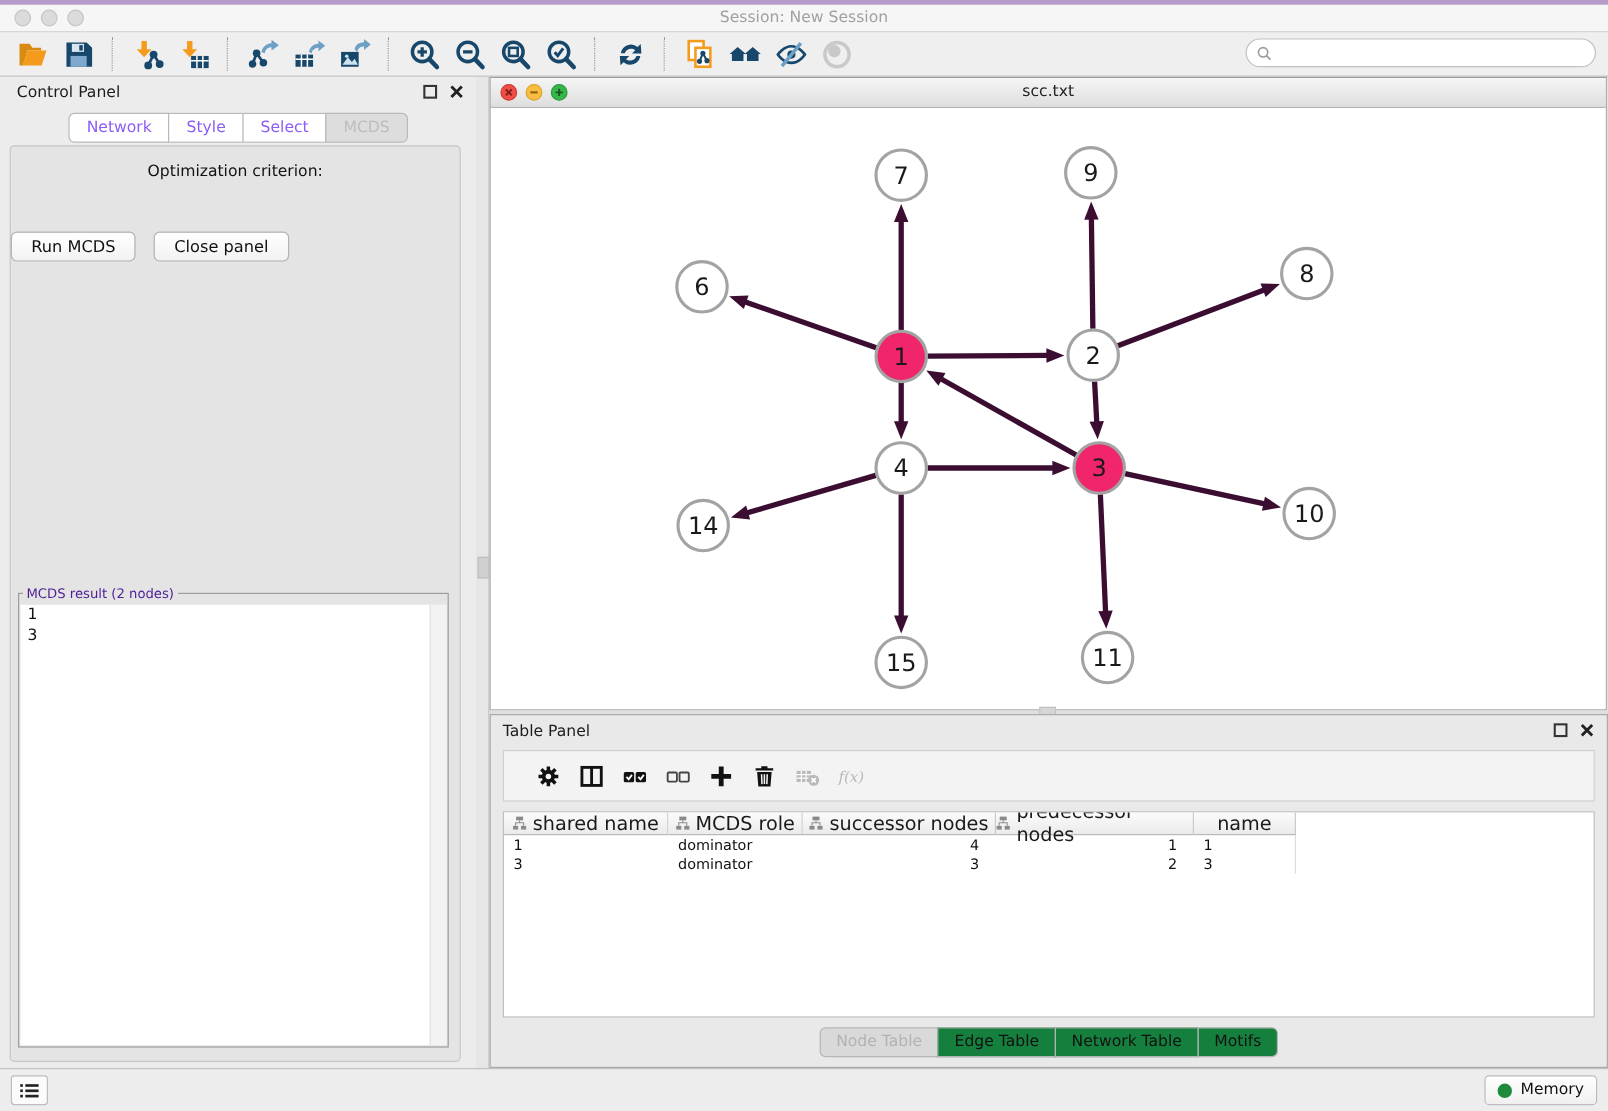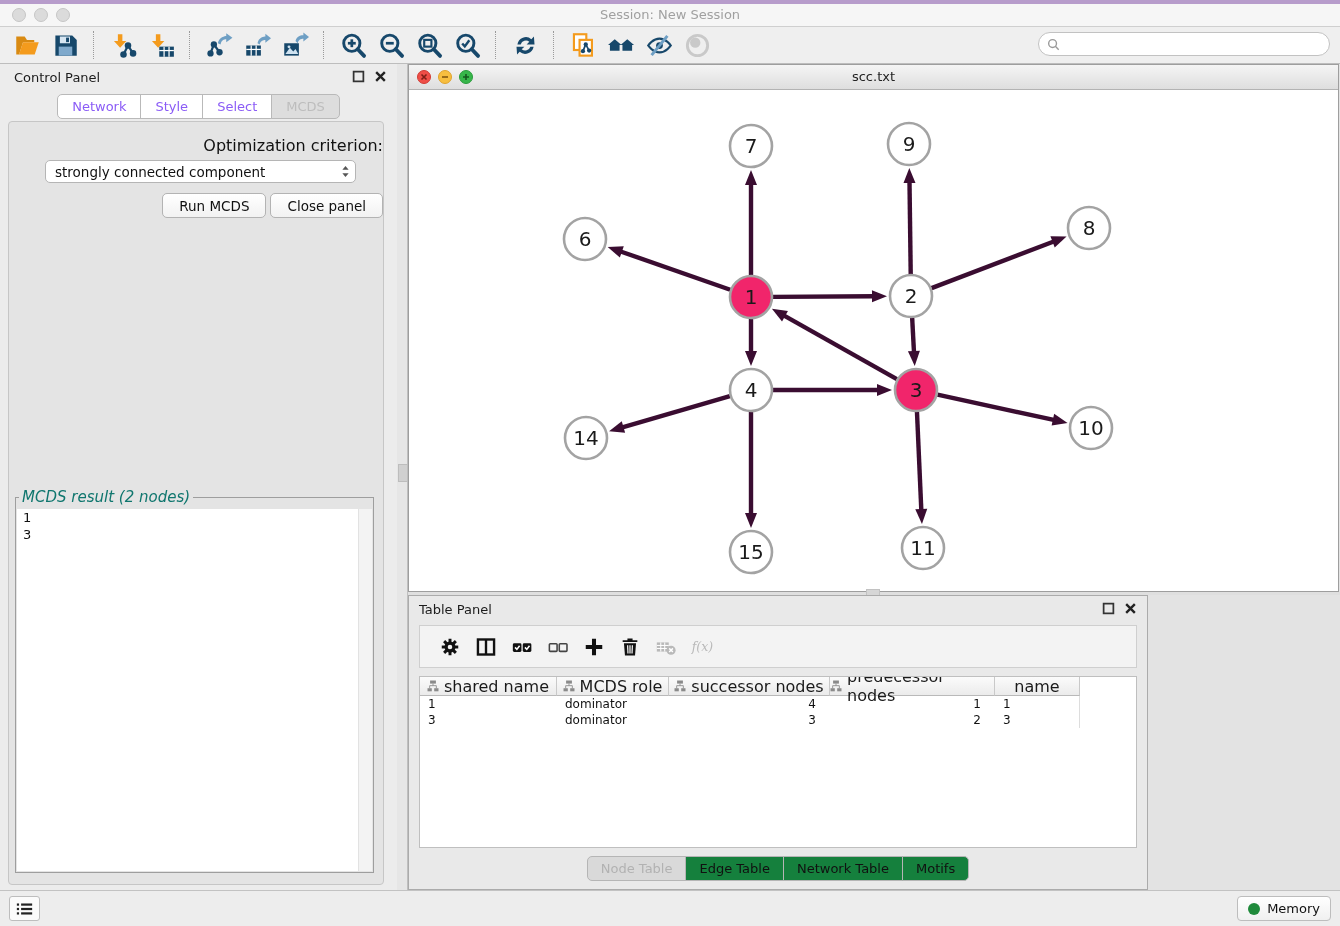--- a/index.html
+++ b/index.html
@@ -29,30 +29,30 @@
   .cp-title{position:absolute;left:14px;top:6px;font-size:13px;color:#1c1c1c;}
   .panel-btns{position:absolute;right:10px;top:6px;display:flex;gap:9px;align-items:center;}
   .pbtn{width:13px;height:13px;cursor:pointer;display:flex;}
   .cp-tabs{position:absolute;left:0;top:30px;width:100%;display:flex;justify-content:center;}
   .ctab{padding:4px 14px;font-size:13px;background:#fff;border:1px solid #B9B9B9;margin-left:-1px;color:#8b5cf6;cursor:pointer;}
   .ctab:first-child{border-radius:5px 0 0 5px;margin-left:0;}
   .ctab:last-child{border-radius:0 5px 5px 0;}
   .ctab.active{background:#DDDDDD;color:#BDBDBD;}
   .cp-body{position:absolute;left:8px;right:13px;top:57px;bottom:5px;background:#E4E4E4;
            border:1px solid #C6C6C6;border-radius:4px;}
-  .opt-label{position:absolute;left:0;top:14px;width:100%;text-align:right;font-size:16px;color:#111;}
+  .opt-label{position:absolute;left:0;top:14px;width:100%;text-align:center;font-size:13px;color:#111;}
   .dropdown{position:absolute;left:36px;top:38px;width:311px;height:23px;background:#fff;border:1px solid #B5B5B5;
             border-radius:5px;display:flex;align-items:center;font-size:13.5px;color:#111;cursor:pointer;box-sizing:border-box;}
   .dropdown .dd-text{flex:1;padding-left:9px;}
   .dropdown .dd-step{width:20px;display:flex;justify-content:center;}
-  .btn-row{position:absolute;left:0;top:71px;width:100%;display:flex;justify-content:flex-end;gap:4px;}
+  .btn-row{position:absolute;left:0;top:71px;width:100%;display:flex;justify-content:flex-start;gap:15px;}
   .pushbtn{height:23px;padding:0 16px;background:linear-gradient(#FFFFFF,#F2F2F2);border:1px solid #B3B3B3;
            border-radius:5px;font-size:13.5px;color:#111;display:flex;align-items:center;cursor:pointer;}
   .result-fs{position:absolute;left:6px;right:9px;top:366px;bottom:11px;border:1px solid #9E9E9E;margin:0;padding:0;}
-  .result-fs legend{font-size:15px;color:#0f766e;margin-left:3px;padding:0 3px;font-style:italic;}
+  .result-fs legend{font-size:11px;color:#4c1d95;margin-left:3px;padding:0 3px;}
   .result-area{position:absolute;left:1px;right:1px;top:3px;bottom:1px;background:#fff;overflow:hidden;}
   .result-line{font-size:13px;color:#111;padding-left:6px;line-height:17px;}
   .result-scroll{position:absolute;right:0;top:0;bottom:0;width:13px;background:#F3F3F3;border-left:1px solid #E2E2E2;}
   
   .netwin{position:absolute;left:408px;top:64px;width:931px;height:528px;background:#fff;
           border:1px solid #9E9E9E;box-sizing:border-box;}
   .netwin-tb{position:absolute;left:0;top:0;width:100%;height:25px;background:linear-gradient(#F5F5F5,#DEDEDE);
              border-bottom:1px solid #B3B3B3;box-sizing:border-box;}
   .mac-group{position:absolute;left:8px;top:5px;display:flex;gap:7px;}
   .mac{width:14px;height:14px;border-radius:50%;display:flex;align-items:center;justify-content:center;cursor:pointer;}
@@ -61,25 +61,25 @@
   .mac.yellow{background:#F7BE3F;border:1px solid #DFA32E;box-sizing:border-box;}
   .mac.green{background:#37B64A;border:1px solid #2A9B3C;box-sizing:border-box;}
   .netwin-title{position:absolute;left:0;top:4px;width:100%;text-align:center;font-size:13px;color:#222;}
   .canvas{position:absolute;left:0;top:25px;right:0;bottom:0;background:#fff;}
   
   .vdivider{position:absolute;left:397px;top:64px;width:11px;height:826px;background:#E6E6E6;border-right:1px solid #BFBFBF;box-sizing:border-box;cursor:col-resize;}
   .vgrip{position:absolute;left:1px;top:400px;width:8px;height:16px;background:#D0D0D0;border:1px solid #BDBDBD;}
   .hstrip{position:absolute;left:408px;top:592px;width:932px;height:3px;background:#DFDFDF;cursor:row-resize;}
   .hgrip{position:absolute;left:458px;top:-3px;width:12px;height:8px;background:#D6D6D6;border:1px solid #C2C2C2;}
   
-  .tp{position:absolute;left:408px;top:595px;width:740px;height:295px;background:#E9E9E9;border:1px solid #ABABAB;box-sizing:border-box;text-decoration:underline;}
+  .tp{position:absolute;left:408px;top:595px;width:932px;height:295px;background:#E9E9E9;border:1px solid #ABABAB;box-sizing:border-box;text-decoration:underline;}
   .tp-title{position:absolute;left:10px;top:6px;font-size:13px;color:#1c1c1c;}
   .tp-toolbar{position:absolute;left:10px;right:10px;top:29px;height:43px;background:#F3F3F3;
               border:1px solid #CFCFCF;display:flex;align-items:center;padding-left:12px;box-sizing:border-box;}
-  .tpi{width:36px;height:30px;display:flex;align-items:center;justify-content:center;cursor:pointer;}
+  .tpi{width:36px;height:30px;display:flex;align-items:center;justify-content:flex-end;cursor:pointer;}
   .tpi svg{width:22px;height:22px;}
   .tpi.disabled{cursor:default;}
   .tbl{position:absolute;left:10px;right:10px;top:80px;height:172px;background:#fff;border:1px solid #BFBFBF;box-sizing:border-box;overflow:hidden;}
   .tbl-head{display:flex;height:19px;}
   .th{display:flex;align-items:center;justify-content:center;gap:5px;font-size:16px;color:#1a1a1a;
       background:linear-gradient(#FBFBFB,#EBEBEB);border-right:1px solid #C9C9C9;border-bottom:1px solid #B9B9B9;
       box-sizing:border-box;cursor:pointer;}
   .th svg{width:12px;height:12px;}
   .tbl-row{display:flex;height:16px;}
   .td{font-size:12px;color:#111;box-sizing:border-box;line-height:16px;cursor:text;}
@@ -288,29 +288,20 @@
       </span>
     </div>
     <div class="cp-tabs">
         <div class="ctab">Network</div>
         <div class="ctab">Style</div>
         <div class="ctab">Select</div>
         <div class="ctab active">MCDS</div>
       </div>
     <div class="cp-body">
       <div class="opt-label">Optimization criterion:</div>
-      <div class="dropdown">
-        <span class="dd-text">strongly connected component</span>
-        <span class="dd-step">
-          <svg viewBox="0 0 10 16" width="9" height="15">
-              <path d="M1.5 6L5 2l3.5 4z" fill="#555"></path>
-              <path d="M1.5 10L5 14l3.5-4z" fill="#555"></path>
-            </svg>
-        </span>
-      </div>
       <div class="btn-row">
         <div class="pushbtn">Run MCDS</div>
         <div class="pushbtn">Close panel</div>
       </div>
       <fieldset class="result-fs">
         <legend>MCDS result (2 nodes)</legend>
         <div class="result-area">
           <div class="result-line">1</div>
             <div class="result-line">3</div>
             <div class="result-scroll"></div>

